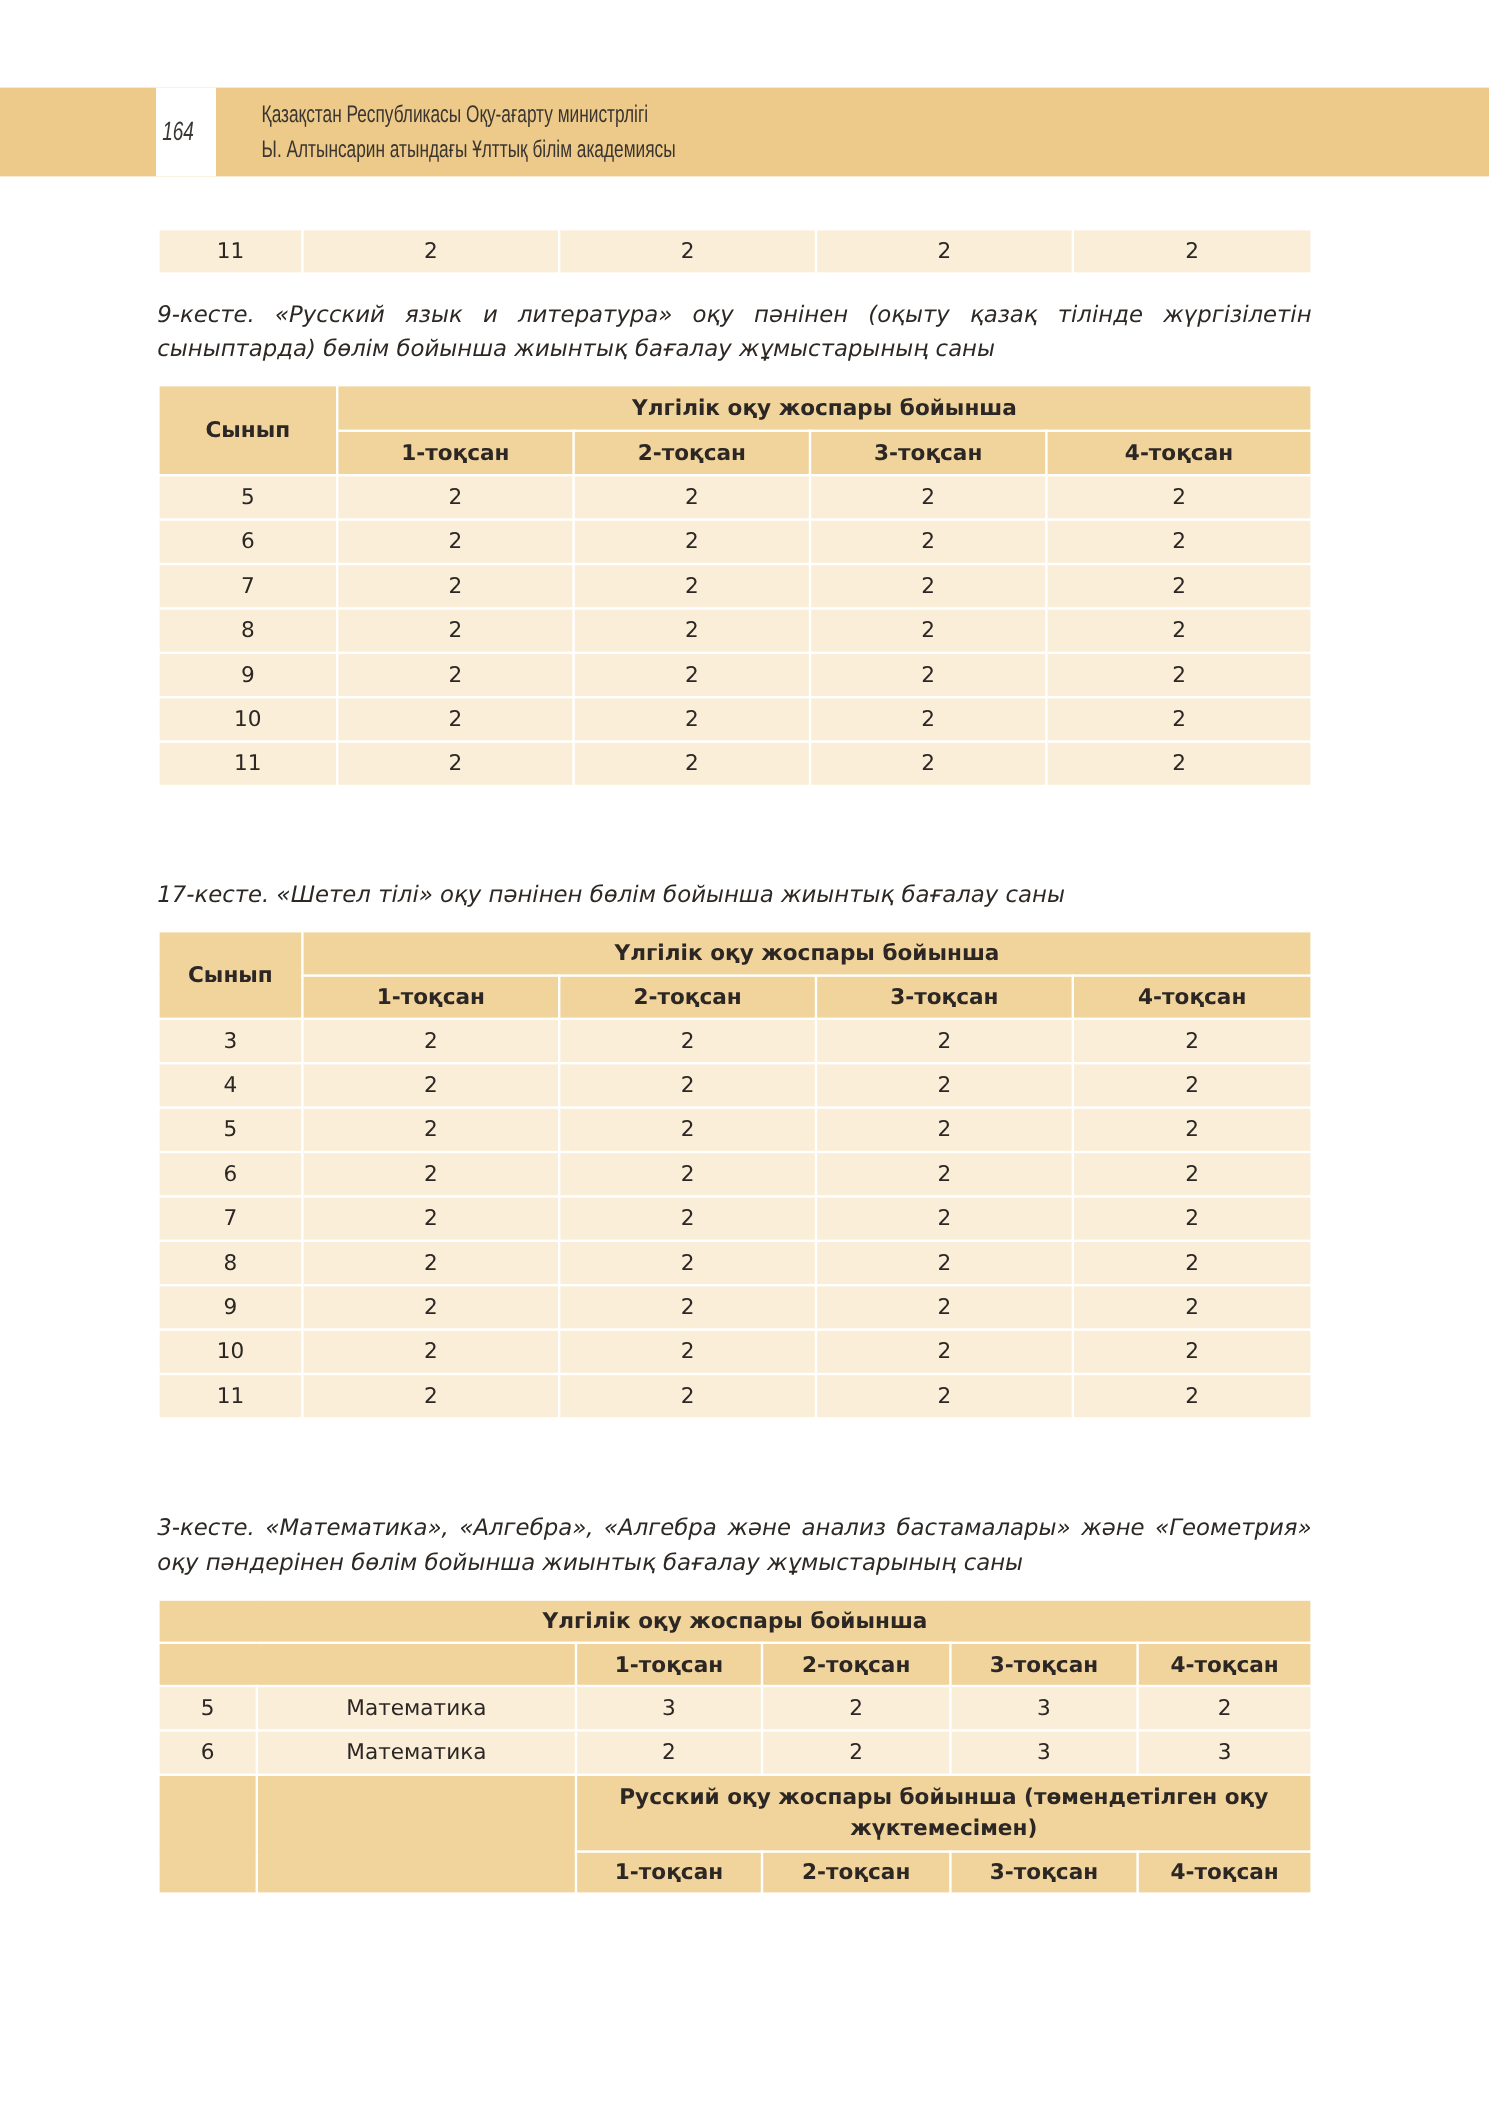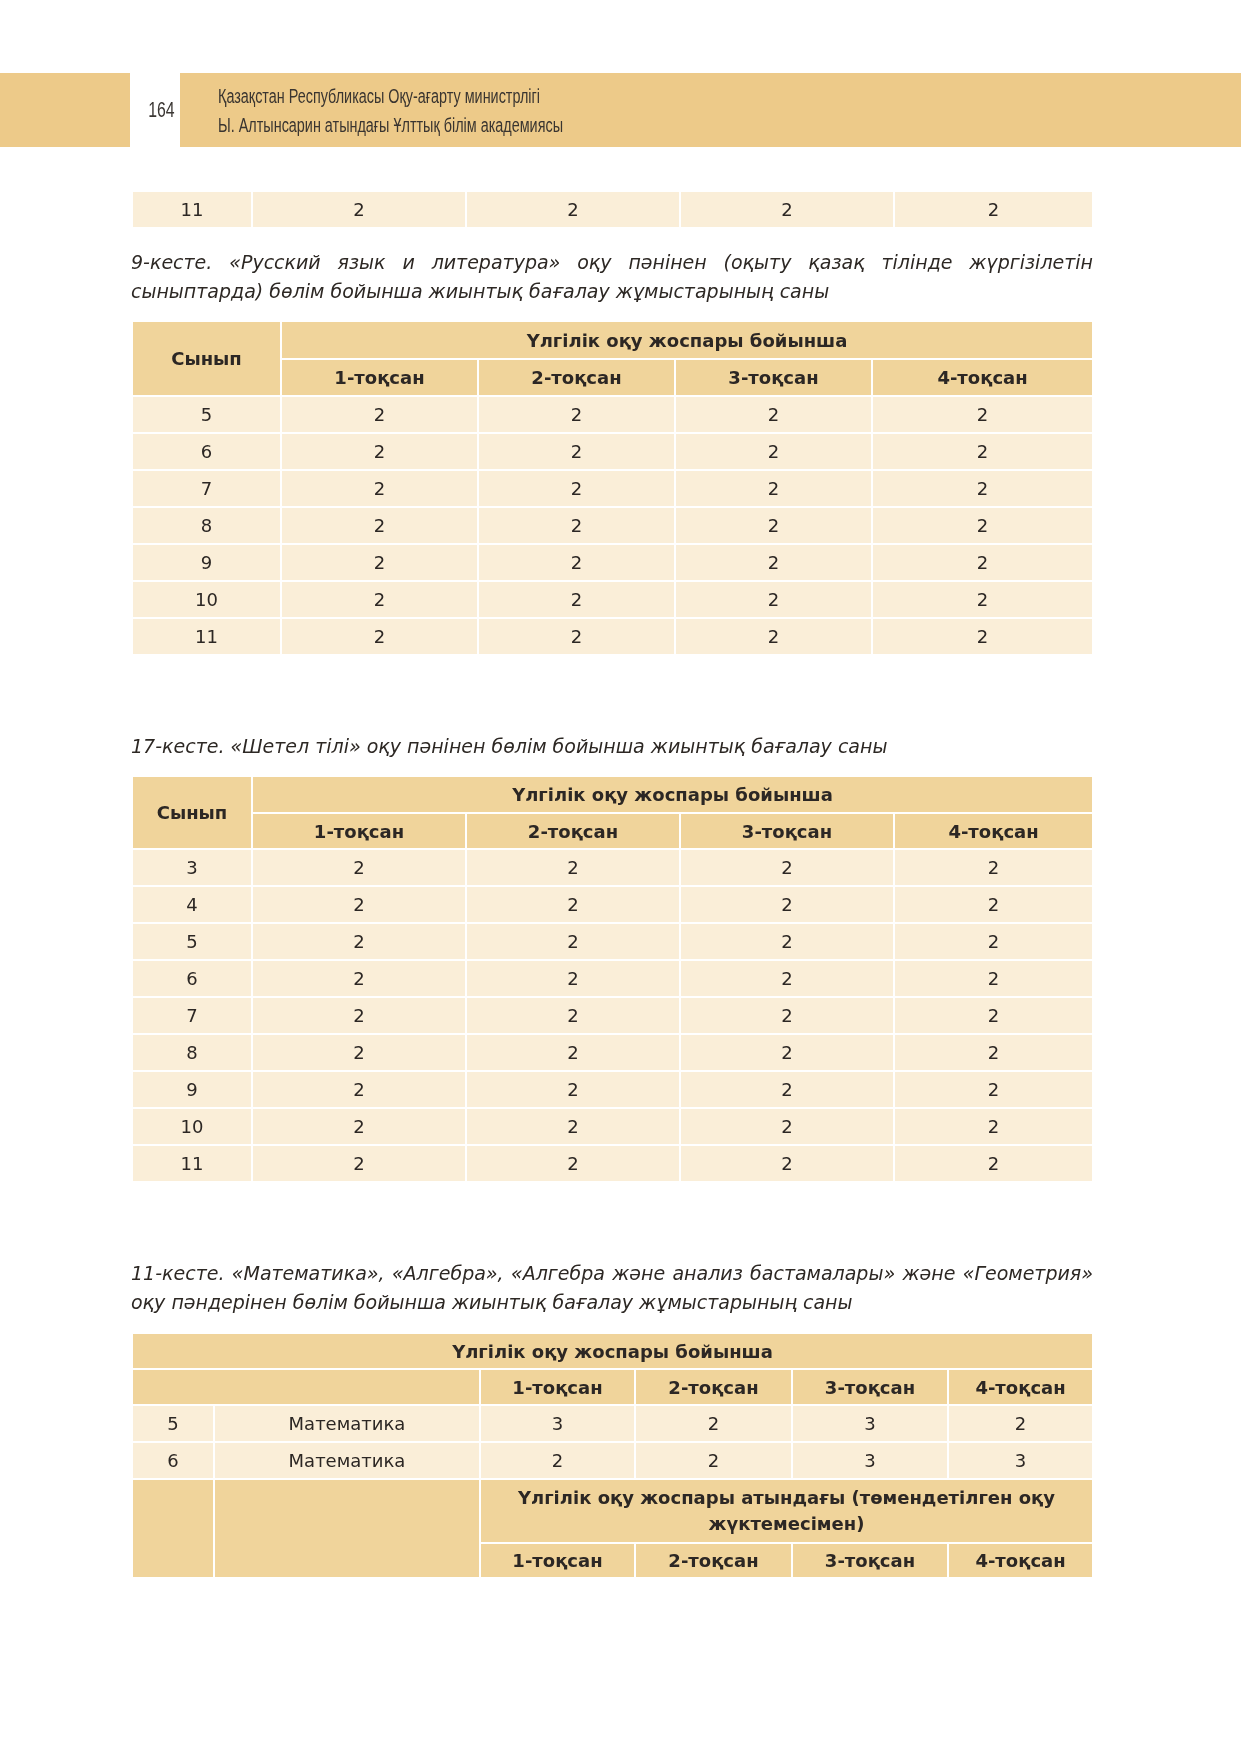--- a/index.html
+++ b/index.html
@@ -1,20 +1,20 @@
 <!DOCTYPE html>
 <html><head>
 <meta charset="utf-8">
 <style>
   html, body { margin:0; padding:0; background:#ffffff; }
   body { width:1241px; height:1754px; position:relative; overflow:hidden;
          font-family:"DejaVu Sans", sans-serif; color:#2a2522; }
   .band { position:absolute; left:0; top:73px; width:1241px; height:74px; background:#edca89; }
   .pageno-box { position:absolute; left:130px; top:73px; width:50px; height:74px; background:#ffffff;
-         display:flex; align-items:center; justify-content:flex-end; }
+         display:flex; align-items:center; justify-content:flex-start;font-style:italic; }
   .pageno { font-family:"Liberation Sans", sans-serif; font-size:22px; color:#3a3633; transform:scaleX(0.72); letter-spacing:0; }
   .hdr-text { position:absolute; left:218px; top:82px; font-family:"Liberation Sans", sans-serif;
          font-size:20px; line-height:29px; color:#3a3530; transform-origin:left top; transform:scaleX(0.72); white-space:nowrap; }
   table.t { position:absolute; border-collapse:collapse; table-layout:fixed; }
   table.t td { border:2px solid #ffffff; text-align:center; vertical-align:middle; padding:0;
          font-size:18px; color:#2c2724; }
   td.h { background:#f0d49b; font-weight:bold; font-size:18px; }
   td.b { background:#faeed8; }
   .cap { position:absolute; left:131px; width:962px; font-weight:normal; font-style:italic;
          font-size:19px; line-height:29px; color:#2d2824; text-align:justify; }
@@ -201,21 +201,21 @@
   <tr style="height:37px">
     <td class="b">11</td>
         <td class="b">2</td>
         <td class="b">2</td>
         <td class="b">2</td>
         <td class="b">2</td>
   </tr>
 </tbody>
   </table>
 
-<div class="cap" style="top:1259px;">11-кесте. «Математика», «Алгебра», «Алгебра және анализ бастамалары» және «Геометрия» оқу пәндерінен бөлім бойынша жиынтық бағалау жұмыстарының саны</div>
+<div class="cap" style="top:1259px;">3-кесте. «Математика», «Алгебра», «Алгебра және анализ бастамалары» және «Геометрия» оқу пәндерінен бөлім бойынша жиынтық бағалау жұмыстарының саны</div>
 <table class="t" style="left:131px; top:1332px; width:961px;">
   <colgroup>
       <col style="width:82px">
       <col style="width:266px">
       <col style="width:155px">
       <col style="width:157px">
       <col style="width:156px">
       <col style="width:145px">
     </colgroup>
   <tbody>
@@ -241,21 +241,21 @@
     <td class="b">6</td>
     <td class="b">Математика</td>
     <td class="b">2</td>
     <td class="b">2</td>
     <td class="b">3</td>
     <td class="b">3</td>
   </tr>
   <tr style="height:64px">
     <td class="h" rowspan="2"></td>
     <td class="h" rowspan="2"></td>
-    <td class="h" colspan="4" style="line-height:26px; padding:0 10px;">Үлгілік оқу жоспары атындағы (төмендетілген оқу жүктемесімен)</td>
+    <td class="h" colspan="4" style="line-height:26px; padding:0 10px;">Русский оқу жоспары бойынша (төмендетілген оқу жүктемесімен)</td>
   </tr>
   <tr style="height:35px">
     <td class="h">1-тоқсан</td>
     <td class="h">2-тоқсан</td>
     <td class="h">3-тоқсан</td>
     <td class="h">4-тоқсан</td>
   </tr>
 </tbody>
   </table>
 

